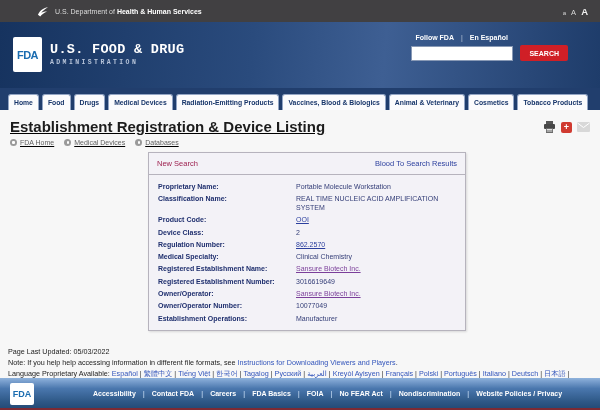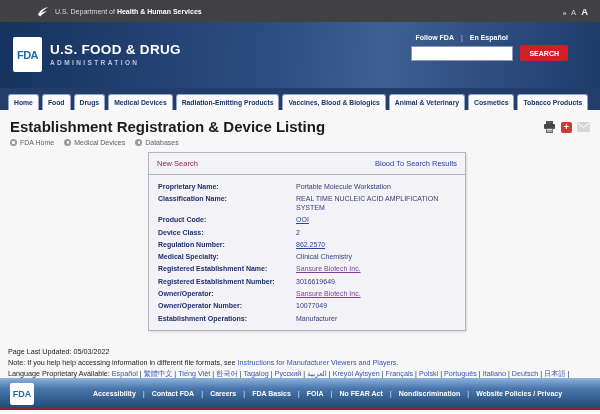--- a/index.html
+++ b/index.html
@@ -16,40 +16,40 @@
   .topbar-text .bold { font-weight: bold; color: #ffffff; }
   .font-controls { margin-left: auto; display: flex; align-items: baseline; gap: 5px; color: #d8d8d8; }
   .fc-s { font-size: 6px; } .fc-m { font-size: 7.5px; } .fc-l { font-size: 9.5px; font-weight: bold; color:#efefef; }
 
   
   .bluehead { height: 66px; position: relative;
     background: linear-gradient(95deg, #16335f 0%, #2a4b7d 42%, #3e5f93 64%, #1e3c6a 100%); }
   .fda-logo { position: absolute; left: 13px; top: 15px; width: 29px; height: 35px; background: #fff;
     border-radius: 2px; display: flex; align-items: center; justify-content: center; }
   .fda-logo span { color: #1a6cb0; font-weight: bold; font-size: 11px; letter-spacing: -0.5px; }
-  .head-titles { position: absolute; left: 50px; top: 20px; color: #fff; }
+  .head-titles { position: absolute; left: 50px; top: 20px; color: #fff; font-family: Liberation Mono, monospace; }
   .ht1 { font-size: 13.5px; font-weight: bold; letter-spacing: 0.3px; }
   .ht2 { font-size: 6.5px; font-weight: bold; color: #b7c4d9; letter-spacing: 2.4px; margin-top: 2px; }
   .head-right { position: absolute; top: 12px; right: 32px; display: flex; flex-direction: column; }
   .follow-row { display: flex; gap: 7px; font-size: 7px; font-weight: bold; color: #fff; margin: 0 0 4px 4px; }
   .follow-row .pipe { color: #b9c6da; font-weight: normal; }
   .search-row { display: flex; gap: 7px; align-items: center; }
   .search-input { width: 102px; height: 15px; border: 1px solid #8899b5; font-size: 7px; padding: 0 3px; }
   .search-btn { background: #d01f26; color: #fff; border: none; border-radius: 2px; height: 16px;
     padding: 0 9px; font-size: 7px; font-weight: bold; font-family: inherit; }
 
   
   .navbar { height: 22px; background: #213e6d; display: flex; align-items: flex-end; padding-left: 8px; }
   .nav-tabs { display: flex; align-items: flex-end; gap: 3px; }
   .nav-tabs .li { background: #fbfbfd; color: #17356a; font-size: 6.8px; font-weight: bold;
     padding: 4px 5px; border: 1px solid #93a5c4; border-bottom: none; border-radius: 3px 3px 0 0; white-space: nowrap; }
 
   
   .content { height: 268px; background: #f7f7f7; position: relative; }
-  .page-head { padding: 8px 10px 0; }
+  .page-head { padding: 8px 10px 0; text-decoration: underline; }
   .page-title { font-size: 15px; font-weight: bold; color: #1c1c1c; }
   .breadcrumb { display: flex; align-items: center; margin-top: 4px; font-size: 7px; color: #5f5f5f; }
   .bc-item { display: flex; align-items: center; margin-right: 10px; }
   .bc-icon { width: 7px; height: 7px; border-radius: 50%; background: #9a9a9a; position: relative; margin-right: 3px; flex: none; }
   .bc-icon::after { content: ""; position: absolute; left: 2.4px; top: 2.4px; width: 2.2px; height: 2.2px; background: #fff; border-radius: 50%; }
   .share-icons { position: absolute; right: 10px; top: 11px; display: flex; gap: 5px; align-items: center; }
   .icon-share { width: 11px; height: 11px; background: #d03a30; border-radius: 2px; color: #fff;
     font-size: 9px; font-weight: bold; line-height: 10px; text-align: center; }
 
   
@@ -217,21 +217,21 @@
       <div class="drow">
         <div class="dlabel">Establishment Operations:</div>
         <div class="dval">Manufacturer</div>
       </div>
     </div>
   </div>
 
   <div class="foot-notes">
     <div>Page Last Updated: 05/03/2022</div>
     <div>
-      <span>Note: If you help help accessing information in different file formats, see </span><span class="blue-link">Instructions for Manufacturer Viewers and Players</span><span>.</span>
+      <span>Note: If you help help accessing information in different file formats, see </span><span class="blue-link">Instructions for Downloading Viewers and Players</span><span>.</span>
     </div>
     <div>
       <span>Language Proprietary Available:</span>
       <span class="lang"><span class="li">Español</span><span class="sep"> | </span><span class="li">繁體中文</span><span class="sep"> | </span><span class="li">Tiếng Việt</span><span class="sep"> | </span><span class="li">한국어</span><span class="sep"> | </span><span class="li">Tagalog</span><span class="sep"> | </span><span class="li">Русский</span><span class="sep"> | </span><span class="li">العربية</span><span class="sep"> | </span><span class="li">Kreyòl Ayisyen</span><span class="sep"> | </span><span class="li">Français</span><span class="sep"> | </span><span class="li">Polski</span><span class="sep"> | </span><span class="li">Português</span><span class="sep"> | </span><span class="li">Italiano</span><span class="sep"> | </span><span class="li">Deutsch</span><span class="sep"> | </span><span class="li">日本語</span><span class="sep"> | </span><span class="li">فارسی</span></span>
       <span class="lang"><span class="sep">|</span></span>
       <br>
       <span class="blue-link">English</span>
     </div>
   </div>
 </div>

